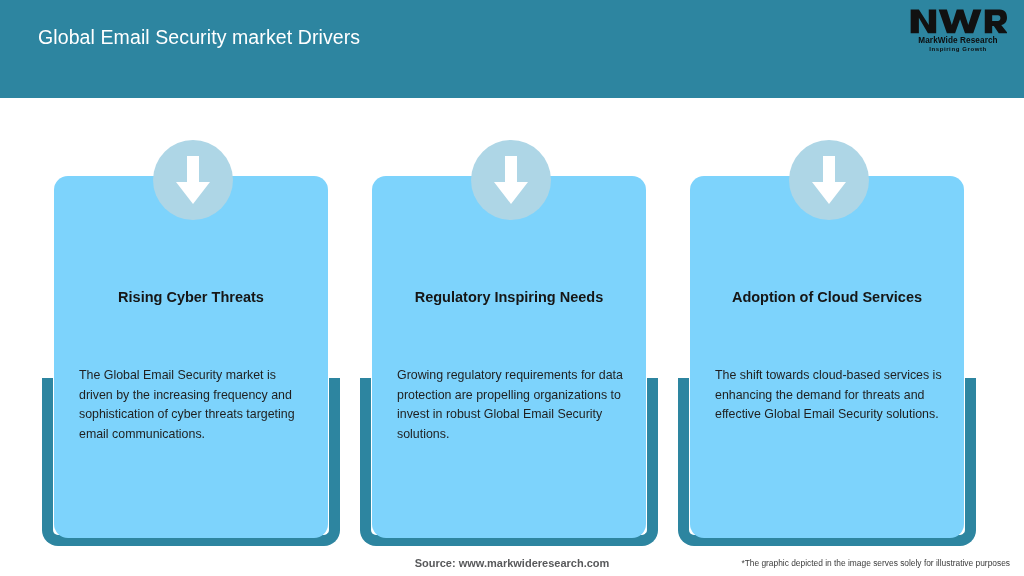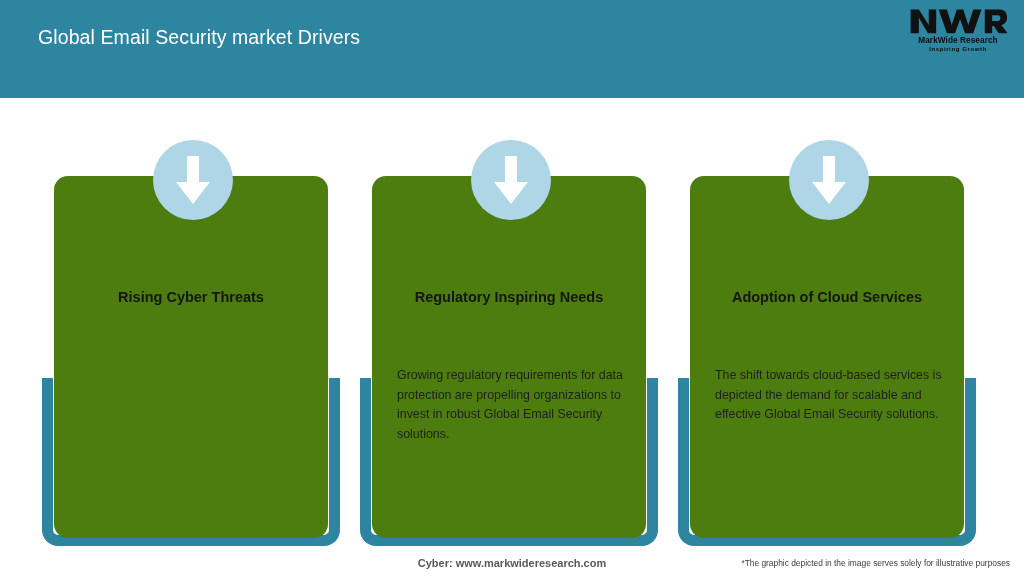--- a/index.html
+++ b/index.html
@@ -99,21 +99,21 @@
     border-bottom-right-radius: 16px;
     box-sizing: border-box;
   }
 
   .card {
     position: absolute;
     left: 20px;
     top: 36px;
     width: 274px;
     height: 362px;
-    background: #4d7c0f;
+    background: #7dd3fc;
     border-radius: 14px;
     box-sizing: border-box;
   }
 
   .icon-circle {
     position: absolute;
     left: 50%;
     top: 0px;
     transform: translateX(-50%);
     width: 80px;
@@ -184,20 +184,21 @@
   <span class="logo-name">MarkWide Research</span>
   <span class="logo-tag">Inspiring Growth</span>
 </div>
 
 <div class="cards-area">
 
   <div class="card-group g0">
     <div class="bracket"></div>
     <div class="card">
       <div class="card-title">Rising Cyber Threats</div>
+      <div class="card-body">The Global Email Security market is driven by the increasing frequency and sophistication of cyber threats targeting email communications.</div>
     </div>
     <div class="icon-circle">
       <svg width="40" height="52" viewBox="0 0 40 52">
         <path d="M14 2 L26 2 L26 28 L37 28 L20 50 L3 28 L14 28 Z" fill="#ffffff"></path>
       </svg>
     </div>
   </div>
 
   <div class="card-group g1">
     <div class="bracket"></div>
@@ -209,26 +210,26 @@
       <svg width="40" height="52" viewBox="0 0 40 52">
         <path d="M14 2 L26 2 L26 28 L37 28 L20 50 L3 28 L14 28 Z" fill="#ffffff"></path>
       </svg>
     </div>
   </div>
 
   <div class="card-group g2">
     <div class="bracket"></div>
     <div class="card">
       <div class="card-title">Adoption of Cloud Services</div>
-      <div class="card-body">The shift towards cloud-based services is depicted the demand for scalable and effective Global Email Security solutions.</div>
+      <div class="card-body">The shift towards cloud-based services is enhancing the demand for threats and effective Global Email Security solutions.</div>
     </div>
     <div class="icon-circle">
       <svg width="40" height="52" viewBox="0 0 40 52">
         <path d="M14 2 L26 2 L26 28 L37 28 L20 50 L3 28 L14 28 Z" fill="#ffffff"></path>
       </svg>
     </div>
   </div>
 
 </div>
 
-<div class="footer-source">Cyber: www.markwideresearch.com</div>
+<div class="footer-source">Source: www.markwideresearch.com</div>
 
 <div class="footer-disclaimer">*The graphic depicted in the image serves solely for illustrative purposes</div>
 
 </body></html>

